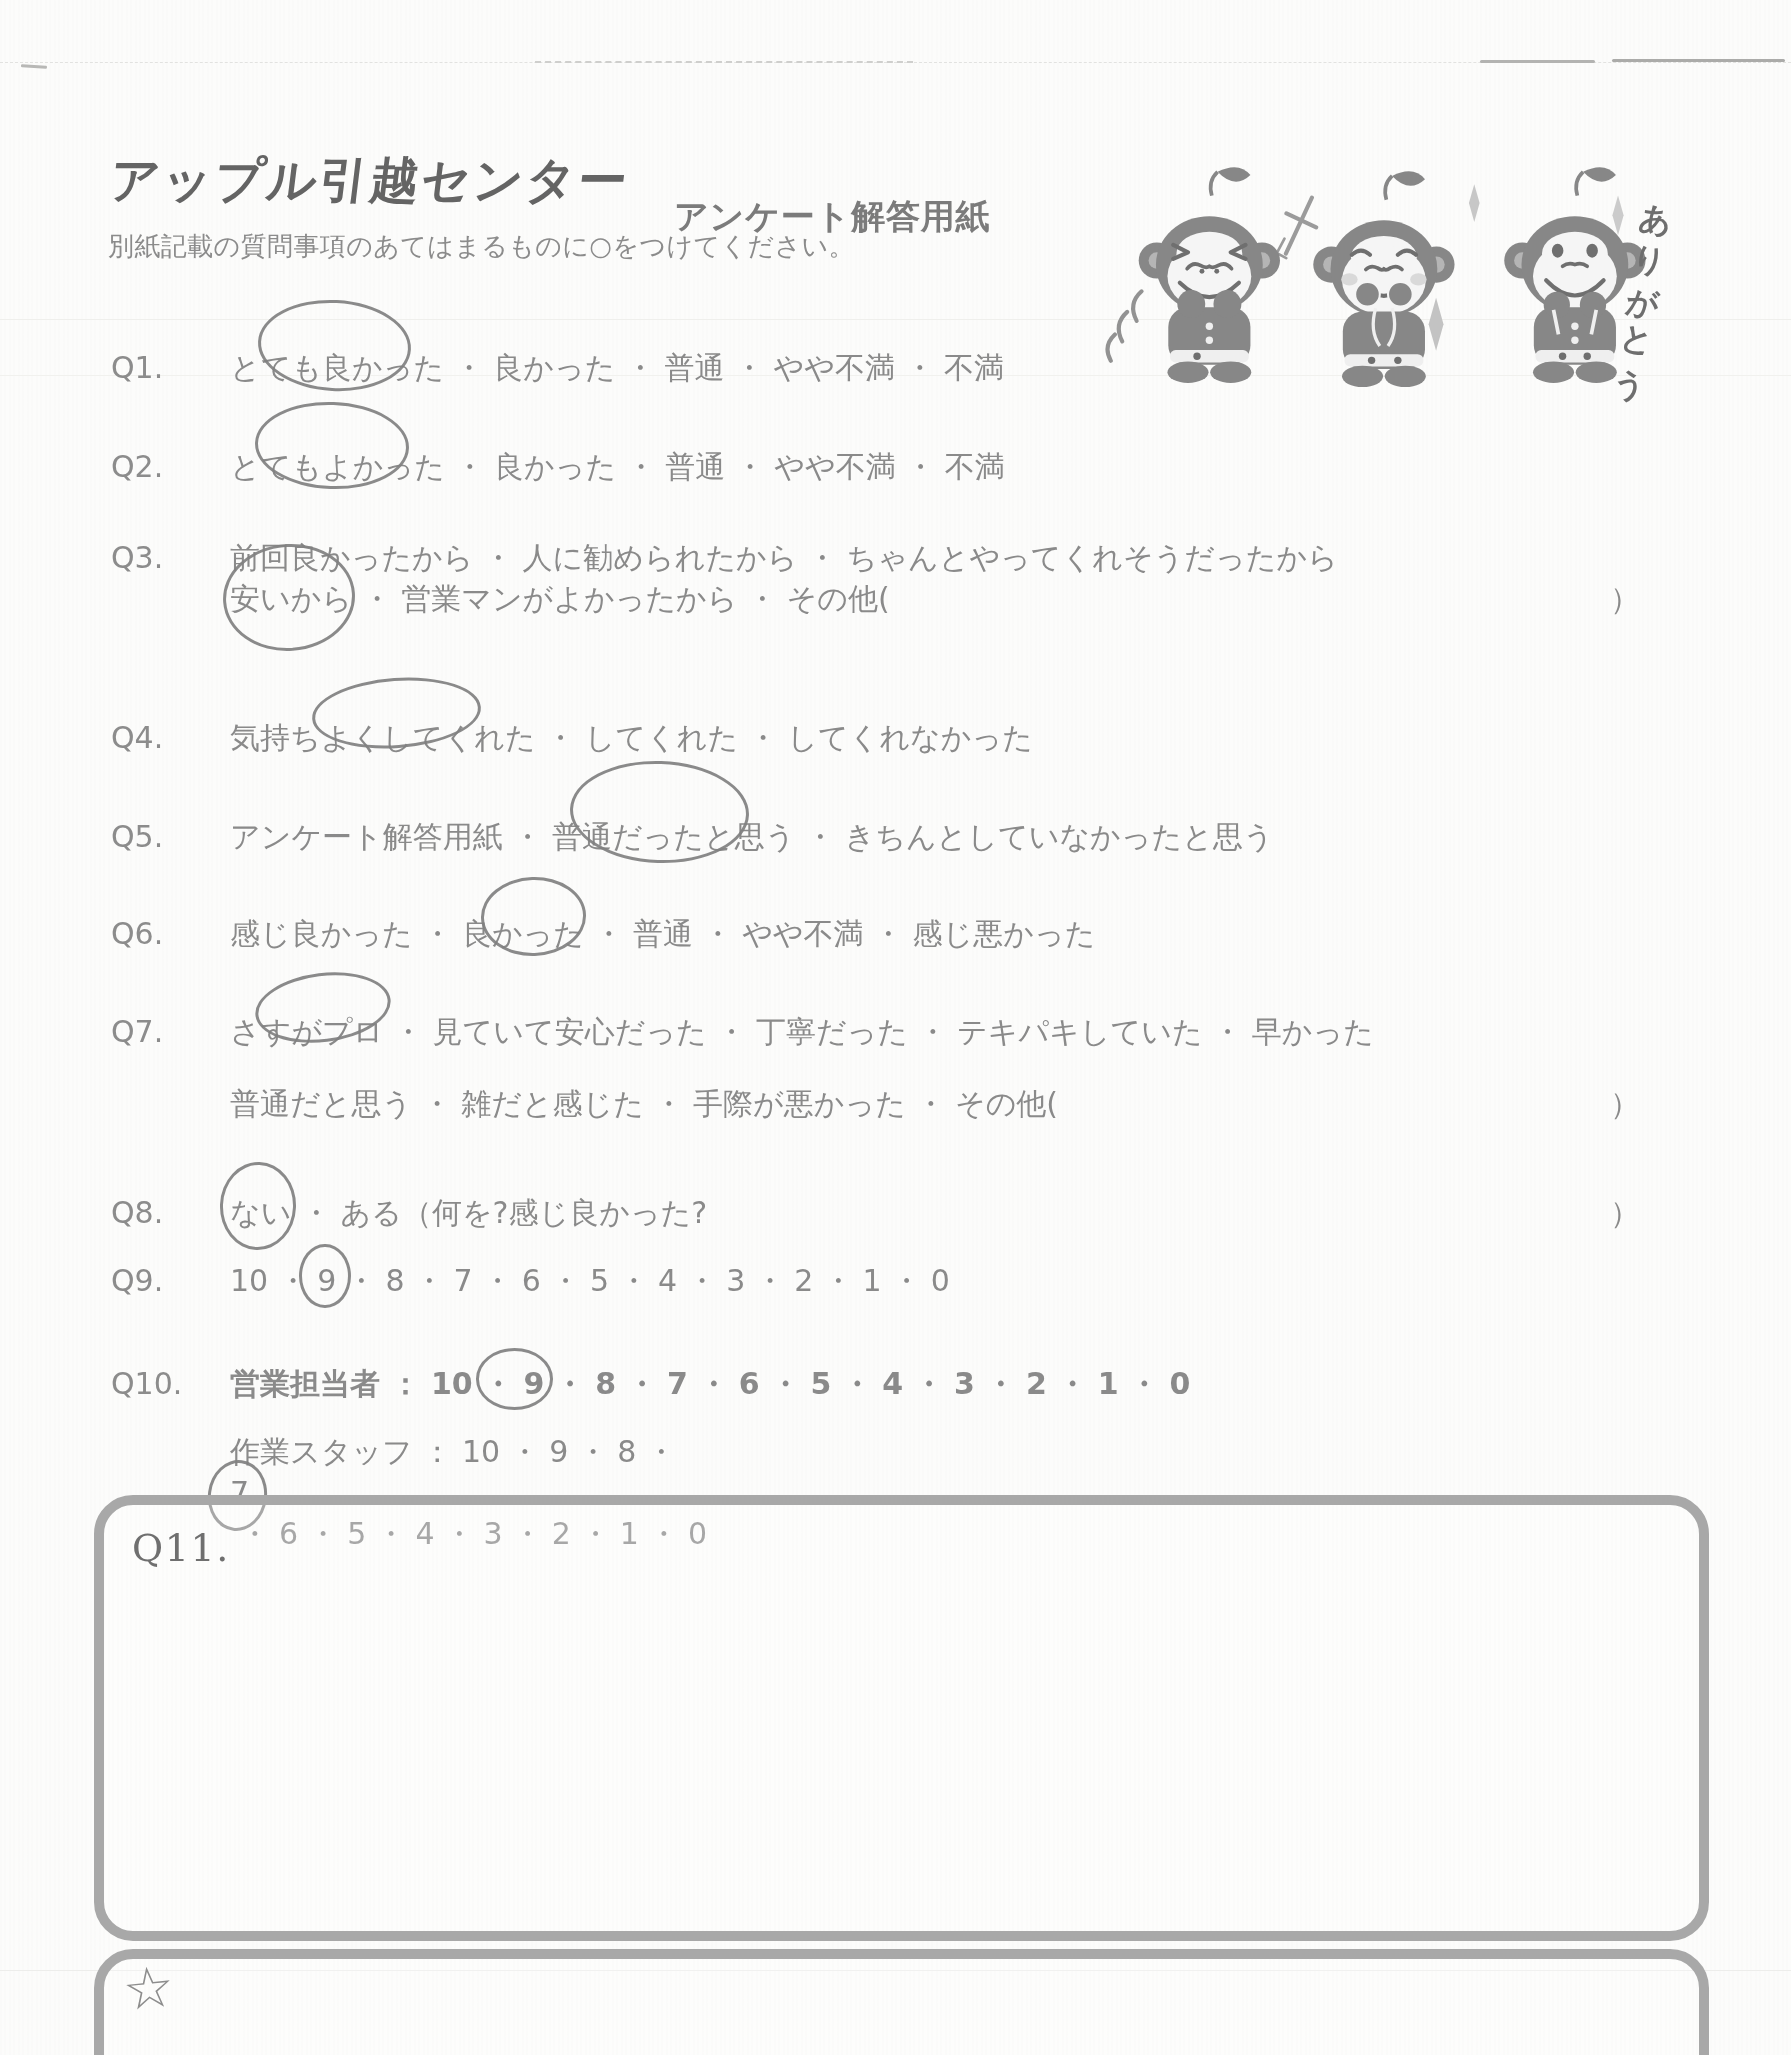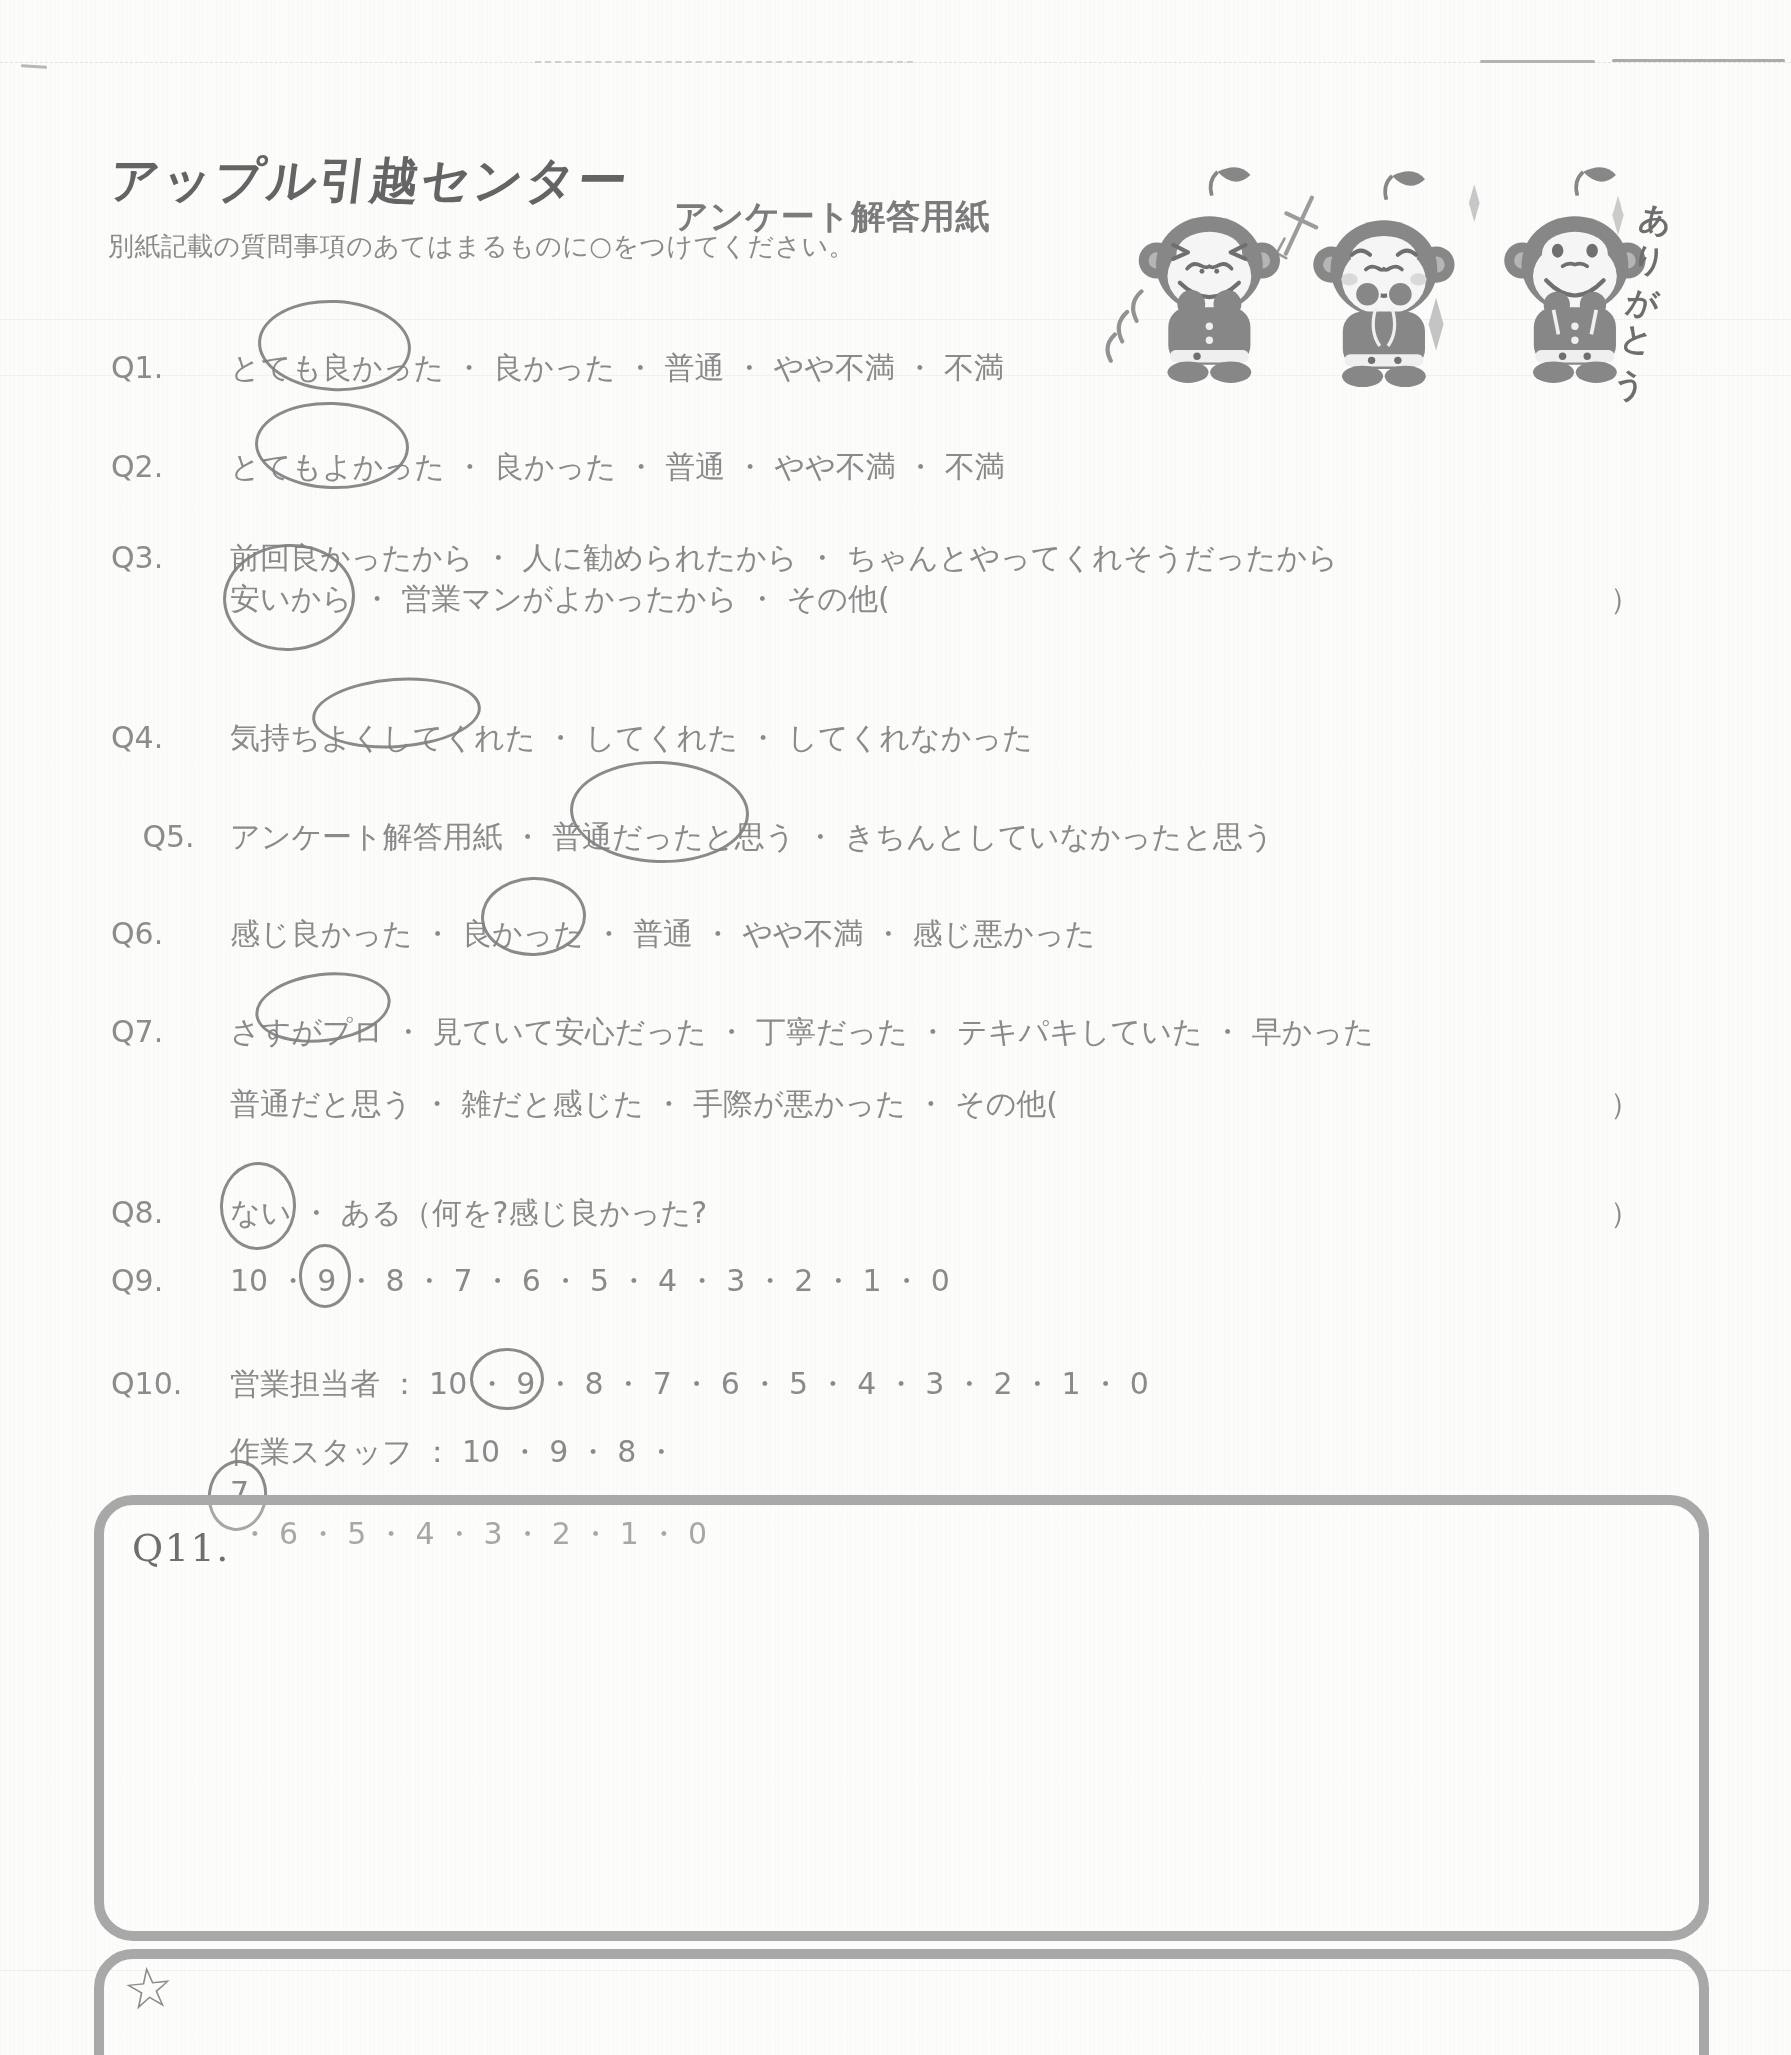--- a/index.html
+++ b/index.html
@@ -225,33 +225,33 @@
   <div id="questions">
       <span class="q-label" style="top: 347px;">Q1.</span>
       <div class="q-line" style="top: 347px;"><span class="circ ck-q1">とても良か</span><span>った ・ 良かった ・ 普通 ・ やや不満 ・ 不満</span></div>
       <span class="q-label" style="top: 446px;">Q2.</span>
       <div class="q-line" style="top: 446px;"><span class="circ ck-q2">とてもよか</span><span>った ・ 良かった ・ 普通 ・ やや不満 ・ 不満</span></div>
       <span class="q-label" style="top: 537px;">Q3.</span>
       <div class="q-line" style="top: 537px;"><span>前回良かったから ・ 人に勧められたから ・ ちゃんとやってくれそうだったから</span></div>
       <div class="q-line" style="top: 578px;"><span class="circ ck-q3">安いから</span><span> ・ 営業マンがよかったから ・ その他(</span><span class="q-tail">）</span></div>
       <span class="q-label" style="top: 717px;">Q4.</span>
       <div class="q-line" style="top: 717px;"><span>気持</span><span class="circ ck-q4">ちよくしてく</span><span>れた ・ してくれた ・ してくれなかった</span></div>
-      <span class="q-label" style="top: 816px; text-align: center;">Q5.</span>
+      <span class="q-label" style="top: 816px;">Q5.</span>
       <div class="q-line" style="top: 816px;"><span>アンケート解答用紙 ・ </span><span class="circ ck-q5">普通だったと</span><span>思う ・ きちんとしていなかったと思う</span></div>
       <span class="q-label" style="top: 913px;">Q6.</span>
       <div class="q-line" style="top: 913px;"><span>感じ良かった ・ </span><span class="circ ck-q6">良かった</span><span> ・ 普通 ・ やや不満 ・ 感じ悪かった</span></div>
       <span class="q-label" style="top: 1011px;">Q7.</span>
       <div class="q-line" style="top: 1011px;"><span>さ</span><span class="circ ck-q7">すがプ</span><span>ロ ・ 見ていて安心だった ・ 丁寧だった ・ テキパキしていた ・ 早かった</span></div>
       <div class="q-line" style="top: 1083px;"><span>普通だと思う ・ 雑だと感じた ・ 手際が悪かった ・ その他(</span><span class="q-tail">）</span></div>
       <span class="q-label" style="top: 1192px;">Q8.</span>
       <div class="q-line" style="top: 1192px;"><span class="circ ck-q8">ない</span><span> ・ ある（何を?感じ良かった?</span><span class="q-tail">）</span></div>
       <span class="q-label" style="top: 1260px;">Q9.</span>
       <div class="q-line" style="top: 1260px;"><span>10 ・ </span><span class="circ ck-q9">9</span><span> ・ 8 ・ 7 ・ 6 ・ 5 ・ 4 ・ 3 ・ 2 ・ 1 ・ 0</span></div>
       <span class="q-label" style="top: 1363px;">Q10.</span>
-      <div class="q-line" style="top: 1363px;"><span>営業担当者 ： 10 </span><span class="circ ck-q10a">・ 9</span><span> ・ 8 ・ 7 ・ 6 ・ 5 ・ 4 ・ 3 ・ 2 ・ 1 ・ 0</span></div>
+      <div class="q-line" style="top: 1363px; font-weight: bold;"><span>営業担当者 ： 10 </span><span class="circ ck-q10a">・ 9</span><span> ・ 8 ・ 7 ・ 6 ・ 5 ・ 4 ・ 3 ・ 2 ・ 1 ・ 0</span></div>
       <div class="q-line" style="top: 1431px; flex-direction: column;"><span>作業スタッフ ： 10 ・ 9 ・ 8 ・ </span><span class="circ ck-q10b">7</span><span> ・ 6 ・ 5 ・ 4 ・ 3 ・ 2 ・ 1 ・ 0</span></div>
     </div>
 
   <div class="free-box box-q11"></div>
   <div class="q11-label">Q11.</div>
   <div class="free-box box-star"></div>
   <div class="star-glyph">☆</div>
 
 </div>
 

